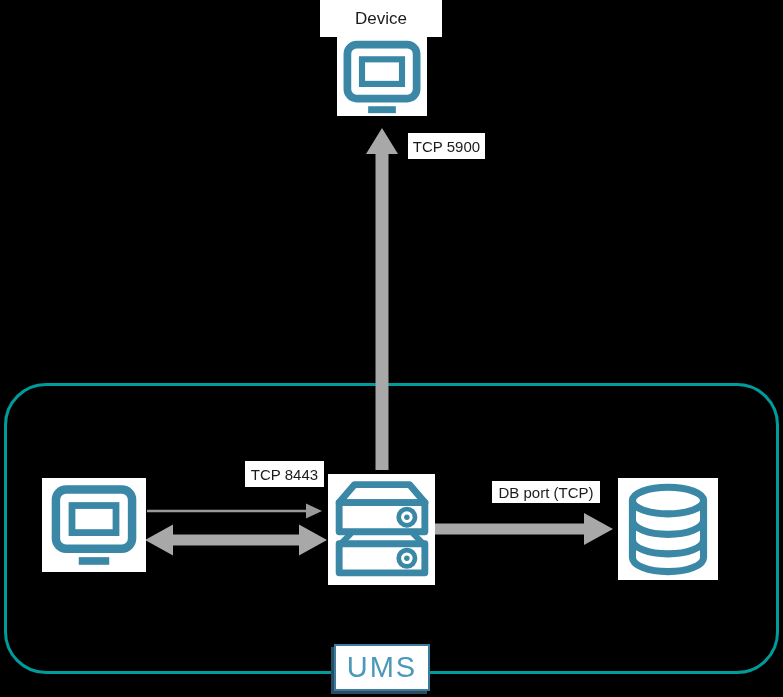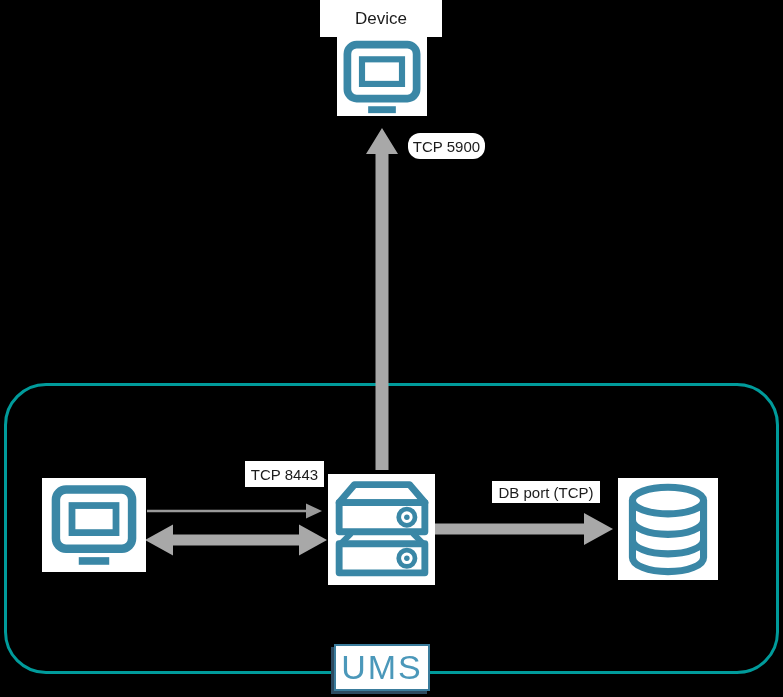--- a/index.html
+++ b/index.html
@@ -56,38 +56,38 @@
     position: absolute;
     background: var(--label-bg, #fff);
     color: var(--label-text, #1c1c1c);
     display: flex;
     align-items: center;
     justify-content: center;
     font-size: 15px;
     white-space: nowrap;
   }
   .label-device   { left: 320px; top: 0;     width: 122px; height: 37px; font-size: 17px; }
-  .label-tcp5900  { left: 408px; top: 133px; width: 77px;  height: 26px; border-radius: 12px; }
+  .label-tcp5900  { left: 408px; top: 133px; width: 77px;  height: 26px; }
   .label-tcp8443  { left: 245px; top: 461px; width: 79px;  height: 26px; }
   .label-dbport   { left: 492px; top: 481px; width: 108px; height: 22px; }
   
   .ums-badge {
     position: absolute;
     left: 334px;
     top: 644px;
     width: 92px;
     height: 43px;
     background: var(--label-bg, #fff);
     border: 2px solid var(--ums-label-border, #3a7c9c);
     box-shadow: -3px 3px 0 0 var(--ums-label-shadow, #2c4a60);
     display: flex;
     align-items: center;
     justify-content: center;
     color: var(--ums-label-text, #4b98ba);
-    font-size: 34px;
+    font-size: 29px;
     font-weight: 300;
     letter-spacing: 2px;
   }
 </style>
 </head>
 <body>
 
 <div class="canvas">
 
   <div class="ums-container"></div>

